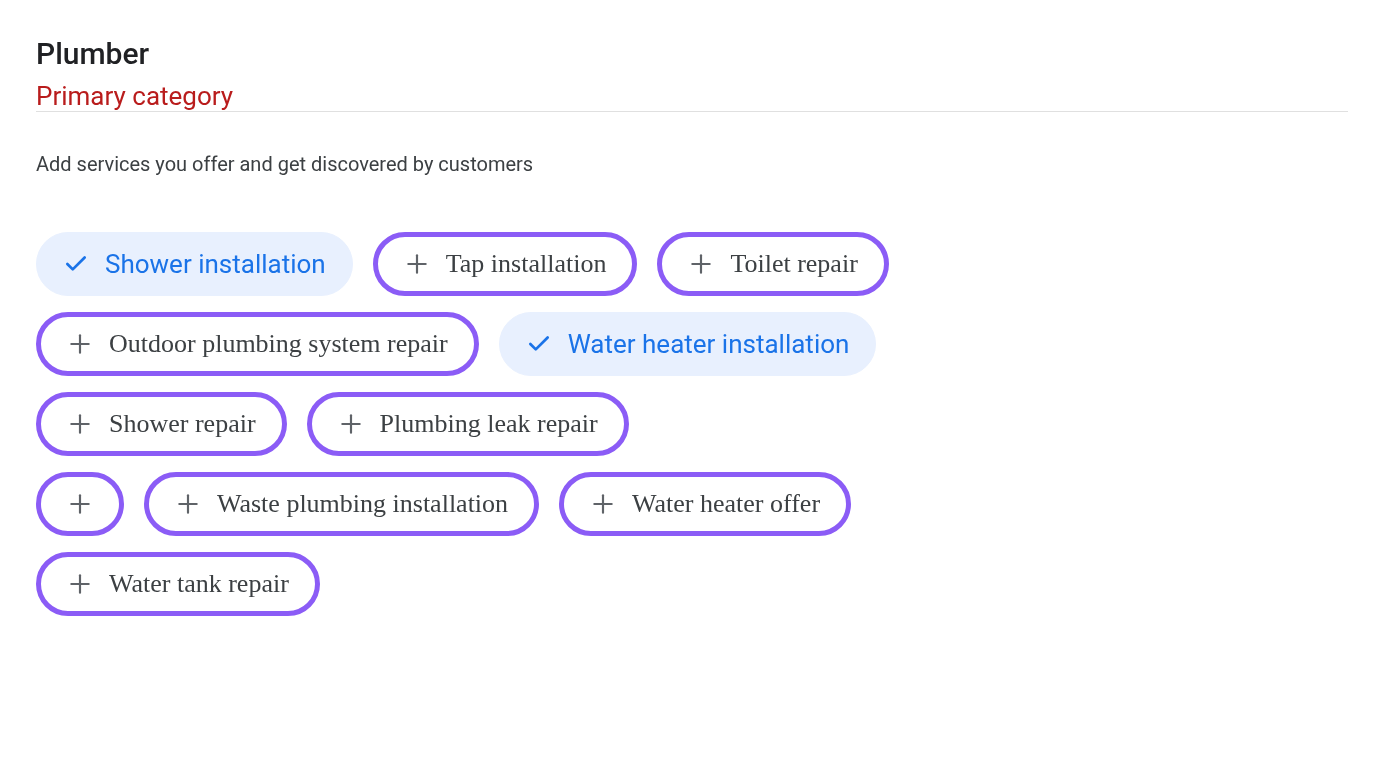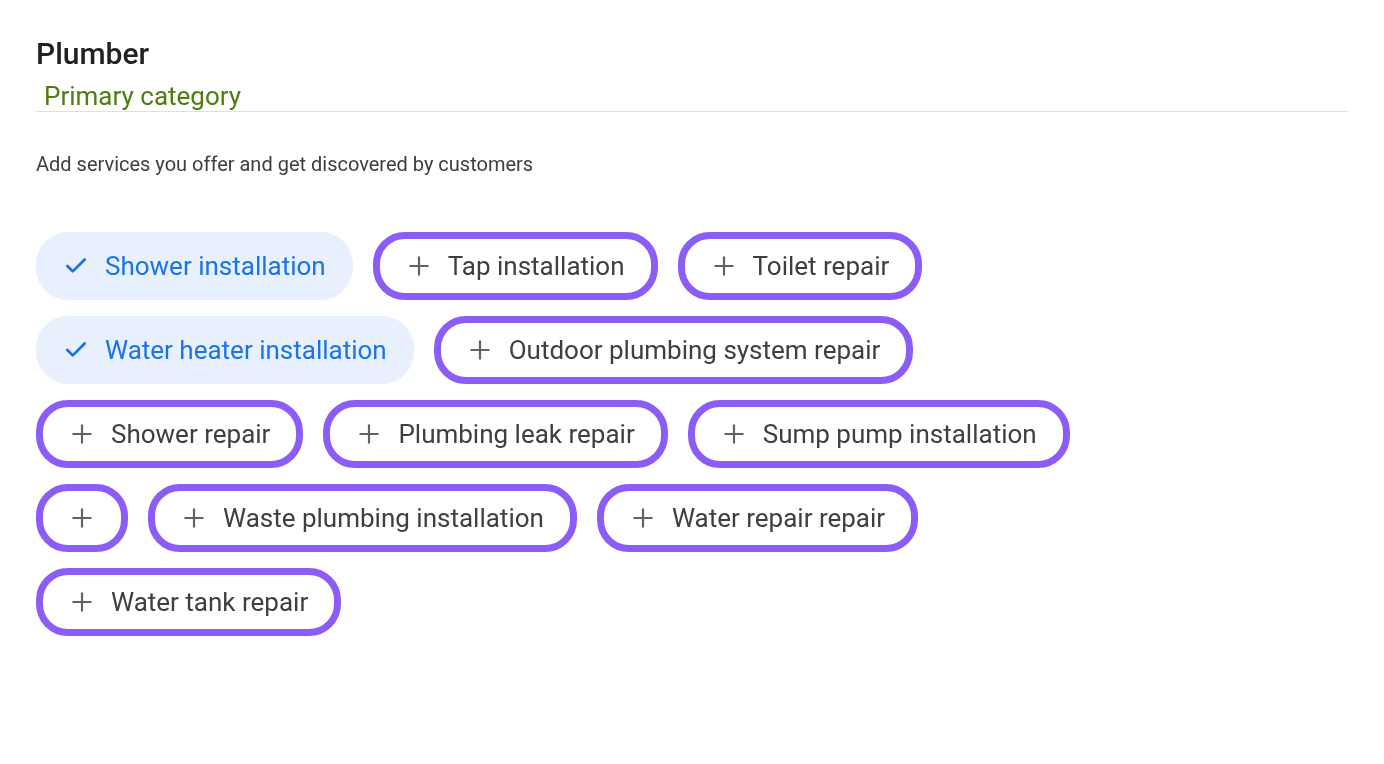--- a/index.html
+++ b/index.html
@@ -19,22 +19,21 @@
     }
     .title {
       font-size: 30px;
       font-weight: 500;
       color: #202124;
       margin-bottom: 10px;
     }
     .subtitle {
       font-size: 26px;
       font-weight: 400;
-      color: #4d7c0f;
-      margin-left: 8px;
+      color: #b91c1c;
     }
     .description {
       font-size: 20px;
       font-weight: 400;
       color: #3c4043;
       margin-bottom: 56px;
     }
     .chips-container {
       display: flex;
       flex-wrap: wrap;
@@ -48,22 +47,23 @@
       border-radius: 32px;
       font-size: 26px;
       font-weight: 400;
       cursor: pointer;
       user-select: none;
       line-height: 1;
       white-space: nowrap;
     }
     .chip-unselected {
       background: #ffffff;
-      border: 7px solid #8b5cf6;
+      border: 5px solid #8b5cf6;
       color: #3c4043;
+      font-family: Liberation Serif, serif;
     }
     .chip-selected {
       background: #e8f0fe;
       border: 1px solid #e8f0fe;
       color: #1a73e8;
     }
     .chip-icon {
       display: inline-flex;
       align-items: center;
       justify-content: center;
@@ -111,64 +111,55 @@
     <div class="chip chip-unselected">
       <span class="chip-icon">
         <svg viewBox="0 0 24 24" fill="none" stroke="#5f6368" stroke-width="2" stroke-linecap="round">
           <line x1="12" y1="4" x2="12" y2="20"></line>
           <line x1="4" y1="12" x2="20" y2="12"></line>
         </svg>
       </span>
       <span>Toilet repair</span>
     </div>
     <div class="row-break"></div>
-    <div class="chip chip-selected">
-      <span class="chip-icon">
-        <svg viewBox="0 0 24 24" fill="none" stroke="#1a73e8" stroke-width="2.5" stroke-linecap="round" stroke-linejoin="round">
-          <polyline points="4 12 9 17 20 6"></polyline>
-        </svg>
-      </span>
-      <span>Water heater installation</span>
-    </div>
     <div class="chip chip-unselected">
       <span class="chip-icon">
         <svg viewBox="0 0 24 24" fill="none" stroke="#5f6368" stroke-width="2" stroke-linecap="round">
           <line x1="12" y1="4" x2="12" y2="20"></line>
           <line x1="4" y1="12" x2="20" y2="12"></line>
         </svg>
       </span>
       <span>Outdoor plumbing system repair</span>
+    </div>
+    <div class="chip chip-selected">
+      <span class="chip-icon">
+        <svg viewBox="0 0 24 24" fill="none" stroke="#1a73e8" stroke-width="2.5" stroke-linecap="round" stroke-linejoin="round">
+          <polyline points="4 12 9 17 20 6"></polyline>
+        </svg>
+      </span>
+      <span>Water heater installation</span>
     </div>
     <div class="row-break"></div>
     <div class="chip chip-unselected">
       <span class="chip-icon">
         <svg viewBox="0 0 24 24" fill="none" stroke="#5f6368" stroke-width="2" stroke-linecap="round">
           <line x1="12" y1="4" x2="12" y2="20"></line>
           <line x1="4" y1="12" x2="20" y2="12"></line>
         </svg>
       </span>
       <span>Shower repair</span>
     </div>
     <div class="chip chip-unselected">
       <span class="chip-icon">
         <svg viewBox="0 0 24 24" fill="none" stroke="#5f6368" stroke-width="2" stroke-linecap="round">
           <line x1="12" y1="4" x2="12" y2="20"></line>
           <line x1="4" y1="12" x2="20" y2="12"></line>
         </svg>
       </span>
       <span>Plumbing leak repair</span>
-    </div>
-    <div class="chip chip-unselected">
-      <span class="chip-icon">
-        <svg viewBox="0 0 24 24" fill="none" stroke="#5f6368" stroke-width="2" stroke-linecap="round">
-          <line x1="12" y1="4" x2="12" y2="20"></line>
-          <line x1="4" y1="12" x2="20" y2="12"></line>
-        </svg>
-      </span>
-      <span>Sump pump installation</span>
     </div>
     <div class="row-break"></div>
     <div class="chip chip-unselected">
       <span class="chip-icon">
         <svg viewBox="0 0 24 24" fill="none" stroke="#5f6368" stroke-width="2" stroke-linecap="round">
           <line x1="12" y1="4" x2="12" y2="20"></line>
           <line x1="4" y1="12" x2="20" y2="12"></line>
         </svg>
       </span>
     </div>
@@ -181,21 +172,21 @@
       </span>
       <span>Waste plumbing installation</span>
     </div>
     <div class="chip chip-unselected">
       <span class="chip-icon">
         <svg viewBox="0 0 24 24" fill="none" stroke="#5f6368" stroke-width="2" stroke-linecap="round">
           <line x1="12" y1="4" x2="12" y2="20"></line>
           <line x1="4" y1="12" x2="20" y2="12"></line>
         </svg>
       </span>
-      <span>Water repair repair</span>
+      <span>Water heater offer</span>
     </div>
     <div class="row-break"></div>
     <div class="chip chip-unselected">
       <span class="chip-icon">
         <svg viewBox="0 0 24 24" fill="none" stroke="#5f6368" stroke-width="2" stroke-linecap="round">
           <line x1="12" y1="4" x2="12" y2="20"></line>
           <line x1="4" y1="12" x2="20" y2="12"></line>
         </svg>
       </span>
       <span>Water tank repair</span>

